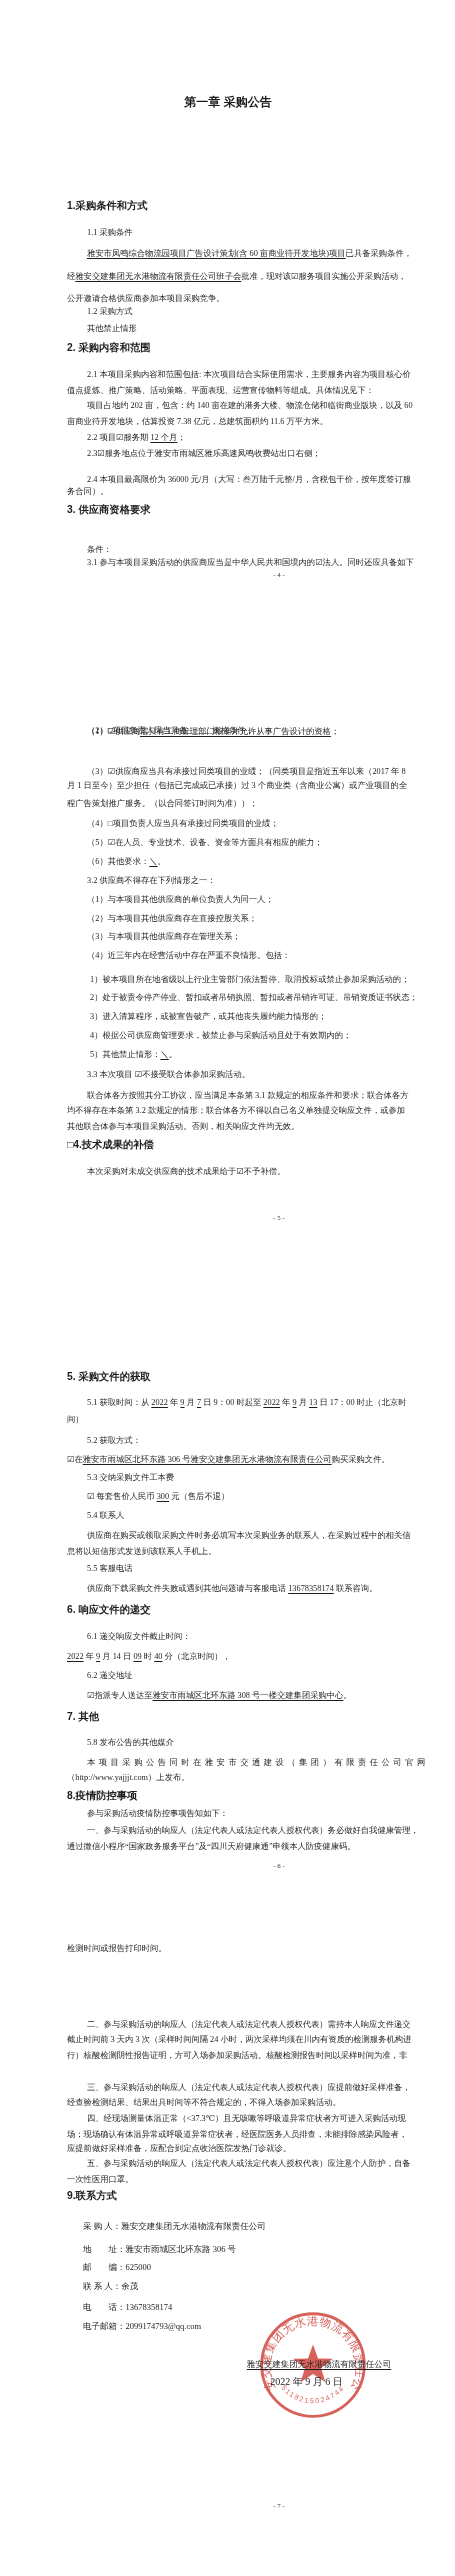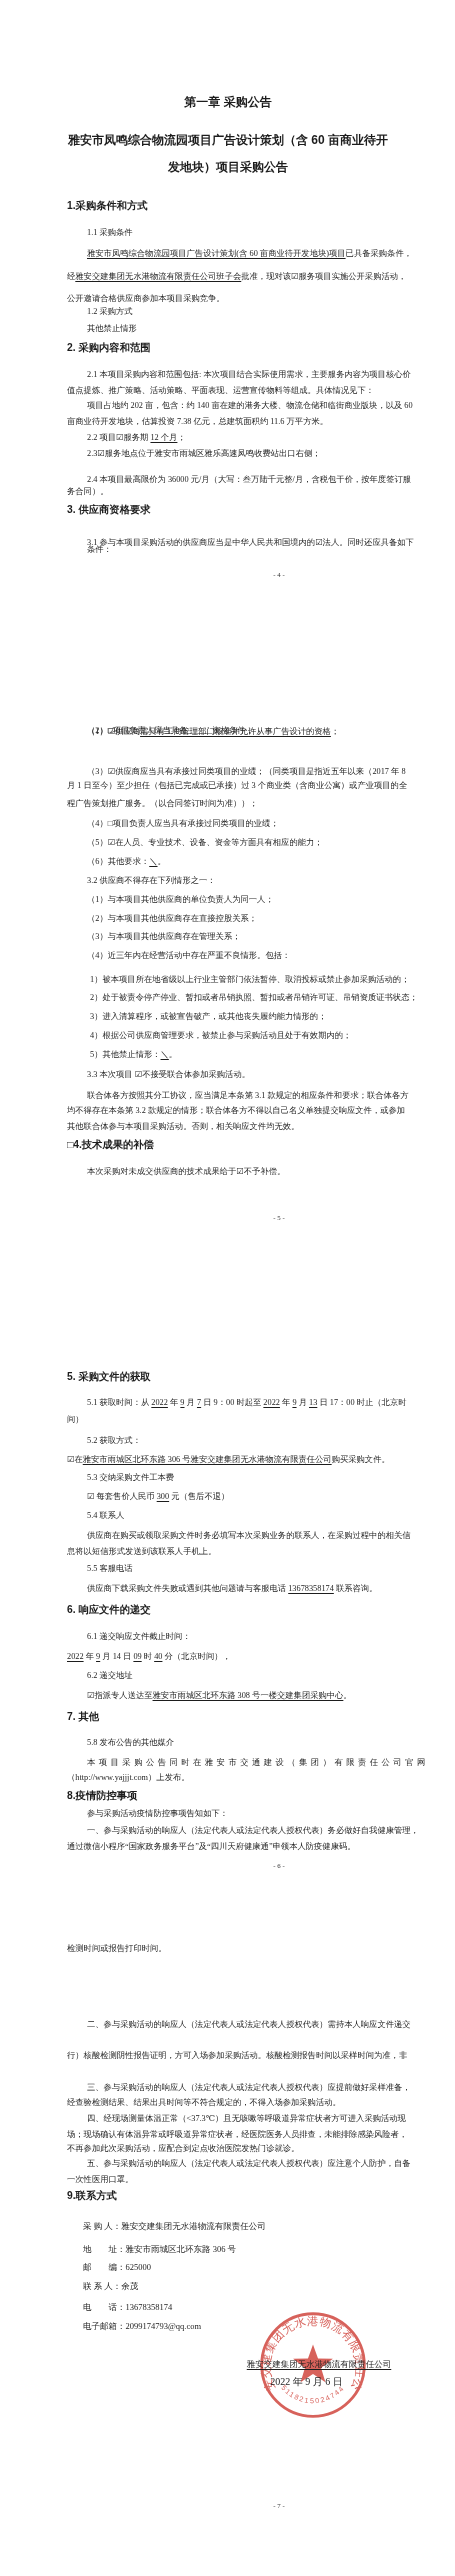--- a/index.html
+++ b/index.html
@@ -18,22 +18,20 @@
   .sign{left:239px;width:160px;text-align:center;font-size:8.5px;z-index:3;}
   .date{left:238px;width:137px;text-align:center;font-size:10px;z-index:3;}
   .seal{position:absolute;left:256px;top:2308px;width:114px;height:114px;opacity:.82;z-index:2;}
 </style>
 </head>
 <body>
 
 <div class="page">
 
   <div class="ln big ctr" style="top:96px">第一章 采购公告</div>
-  <div class="ln big ctr" style="top:134px">雅安市凤鸣综合物流园项目广告设计策划（含 60 亩商业待开</div>
-  <div class="ln big ctr" style="top:161px">发地块）项目采购公告</div>
 
   <div class="ln hd" style="top:199px">1.采购条件和方式</div>
   <div class="ln ind" style="top:226px">1.1 采购条件</div>
 
   <div class="ln ind" style="top:247px"><span class="u">雅安市凤鸣综合物流园项目广告设计策划(含 60 亩商业待开发地块)项目</span><span>已具备采购条件，</span></div>
   <div class="ln" style="top:270px"><span>经</span><span class="u">雅安交建集团无水港物流有限责任公司班子会</span><span>批准，现对该☑服务项目实施公开采购活动，</span></div>
   <div class="ln" style="top:292px">公开邀请合格供应商参加本项目采购竞争。</div>
 
   <div class="ln ind" style="top:305px">1.2 采购方式</div>
   <div class="ln ind" style="top:322px">其他禁止情形</div>
@@ -42,21 +40,21 @@
   <div class="ln ind" style="top:368px">2.1 本项目采购内容和范围包括: 本次项目结合实际使用需求，主要服务内容为项目核心价</div>
   <div class="ln" style="top:384px">值点提炼、推广策略、活动策略、平面表现、运营宣传物料等组成。具体情况见下：</div>
   <div class="ln ind" style="top:399px">项目占地约 202 亩，包含：约 140 亩在建的港务大楼、物流仓储和临街商业版块，以及 60</div>
   <div class="ln" style="top:415px">亩商业待开发地块，估算投资 7.38 亿元，总建筑面积约 11.6 万平方米。</div>
   <div class="ln ind" style="top:431px"><span>2.2 项目☑服务期 </span><span class="u">12 个月</span><span>；</span></div>
   <div class="ln ind" style="top:447px">2.3☑服务地点位于雅安市雨城区雅乐高速凤鸣收费站出口右侧；</div>
   <div class="ln ind" style="top:473px">2.4 本项目最高限价为 36000 元/月（大写：叁万陆千元整/月，含税包干价，按年度签订服</div>
   <div class="ln" style="top:485px">务合同）。</div>
 
   <div class="ln hd" style="top:503px">3. 供应商资格要求</div>
-  <div class="ln ind" style="top:536px">3.1 参与本项目采购活动的供应商应当是中华人民共和国境内的☑法人。同时还应具备如下</div>
+  <div class="ln ind" style="top:556px">3.1 参与本项目采购活动的供应商应当是中华人民共和国境内的☑法人。同时还应具备如下</div>
   <div class="ln ind" style="top:543px">条件：</div>
   <div class="ln pn" style="top:568px">- 4 -</div>
 
   <div class="ln ind" style="top:725px"><span>（1）☑供应商</span><span class="u">需具有工商管理部门核准并允许从事广告设计的资格</span><span>；</span></div>
   <div class="ln ind" style="top:724px"><span>（2）□项目负责人应当具备</span><span>______</span><span>资格条件；</span></div>
   <div class="ln ind" style="top:765px">（3）☑供应商应当具有承接过同类项目的业绩；（同类项目是指近五年以来（2017 年 8</div>
   <div class="ln" style="top:779px">月 1 日至今）至少担任（包括已完成或已承接）过 3 个商业类（含商业公寓）或产业项目的全</div>
   <div class="ln" style="top:797px">程广告策划推广服务。（以合同签订时间为准））；</div>
   <div class="ln ind" style="top:817px">（4）□项目负责人应当具有承接过同类项目的业绩；</div>
   <div class="ln ind" style="top:836px">（5）☑在人员、专业技术、设备、资金等方面具有相应的能力；</div>
@@ -106,27 +104,28 @@
   <div class="ln ind sp" style="top:1756px">本项目采购公告同时在雅安市交通建设（集团）有限责任公司官网</div>
   <div class="ln" style="top:1771px">（http://www.yajjjt.com）上发布。</div>
 
   <div class="ln hd" style="top:1789px">8.疫情防控事项</div>
   <div class="ln ind" style="top:1807px">参与采购活动疫情防控事项告知如下：</div>
   <div class="ln ind" style="top:1824px">一、参与采购活动的响应人（法定代表人或法定代表人授权代表）务必做好自我健康管理，</div>
   <div class="ln" style="top:1840px">通过微信小程序“国家政务服务平台”及“四川天府健康通”申领本人防疫健康码。</div>
   <div class="ln pn" style="top:1859px">- 6 -</div>
 
   <div class="ln ind" style="top:2018px">二、参与采购活动的响应人（法定代表人或法定代表人授权代表）需持本人响应文件递交</div>
+  <div class="ln" style="top:2033px">截止时间前 3 天内 3 次（采样时间间隔 24 小时，两次采样均须在川内有资质的检测服务机构进</div>
   <div class="ln" style="top:2049px">行）核酸检测阴性报告证明，方可入场参加采购活动。核酸检测报告时间以采样时间为准，非</div>
   <div class="ln" style="top:1942px">检测时间或报告打印时间。</div>
   <div class="ln ind" style="top:2081px">三、参与采购活动的响应人（法定代表人或法定代表人授权代表）应提前做好采样准备，</div>
   <div class="ln" style="top:2096px">经查验检测结果、结果出具时间等不符合规定的，不得入场参加采购活动。</div>
   <div class="ln ind" style="top:2112px">四、经现场测量体温正常（&lt;37.3℃）且无咳嗽等呼吸道异常症状者方可进入采购活动现</div>
   <div class="ln" style="top:2128px">场；现场确认有体温异常或呼吸道异常症状者，经医院医务人员排查，未能排除感染风险者，</div>
-  <div class="ln" style="top:2142px">不再参加此次采购活动，应配合到定点收治医院发热门诊就诊。</div>
+  <div class="ln" style="top:2142px">应提前做好采样准备，应配合到定点收治医院发热门诊就诊。</div>
   <div class="ln ind" style="top:2157px">五、参与采购活动的响应人（法定代表人或法定代表人授权代表）应注意个人防护，自备</div>
   <div class="ln" style="top:2173px">一次性医用口罩。</div>
 
   <div class="ln hd" style="top:2189px">9.联系方式</div>
   <div class="ln contact" style="top:2220px">采 购 人：雅安交建集团无水港物流有限责任公司</div>
   <div class="ln contact" style="top:2243px">地　　址：雅安市雨城区北环东路 306 号</div>
   <div class="ln contact" style="top:2261px">邮　　编：625000</div>
   <div class="ln contact" style="top:2280px">联 系 人：余茂</div>
   <div class="ln contact" style="top:2301px">电　　话：13678358174</div>
   <div class="ln contact" style="top:2320px">电子邮箱：2099174793@qq.com</div>

